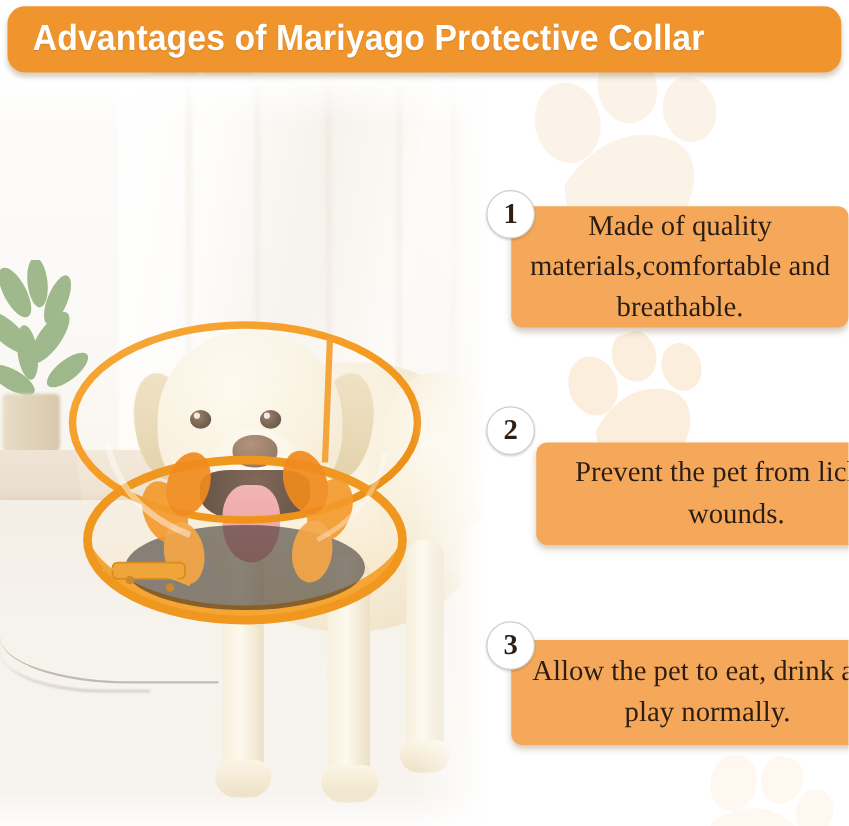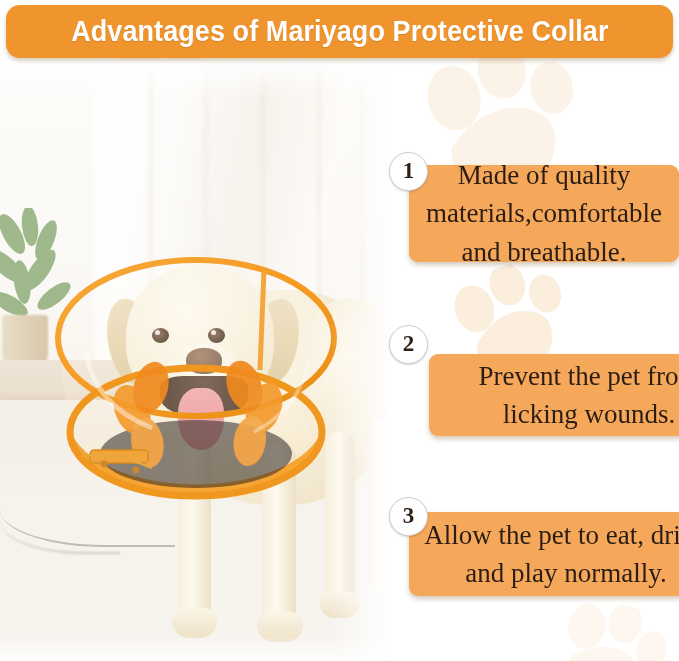--- a/index.html
+++ b/index.html
@@ -15,21 +15,21 @@
   .paws{position:absolute;inset:0;pointer-events:none;}
   .paw{position:absolute;opacity:.55;}
   .paw svg{display:block;}
 
   
   #banner{
     position:absolute;left:6px;top:5px;width:667px;height:53px;
     background:#F0952E;
     border-radius:14px;
     box-shadow:0 3px 4px rgba(120,90,40,.30);
-    display:flex;align-items:center;justify-content:center;
+    display:flex;align-items:center;
     z-index:6;
   }
   #banner-title{
     color:#ffffff;
     font-family:"Liberation Sans",sans-serif;
     font-weight:bold;
     font-size:29px;
     letter-spacing:.1px;
     transform:scaleX(.93);
     white-space:nowrap;
@@ -110,21 +110,21 @@
   .callout{
     position:absolute;
     background:#F5A85A;
     border-radius:9px;
     box-shadow:0 3px 5px rgba(120,90,50,.32);
     display:flex;align-items:center;justify-content:center;
     z-index:7;
   }
   .callout-text{
     font-family:"Liberation Serif",serif;
-    font-size:27px;
+    font-size:23px;
     line-height:1.42;
     color:#2b1d14;
     text-align:center;
     padding:0 10px;
     width:100%;
   }
   .badge{
     position:absolute;
     width:37px;height:37px;border-radius:50%;
     background:#ffffff;

